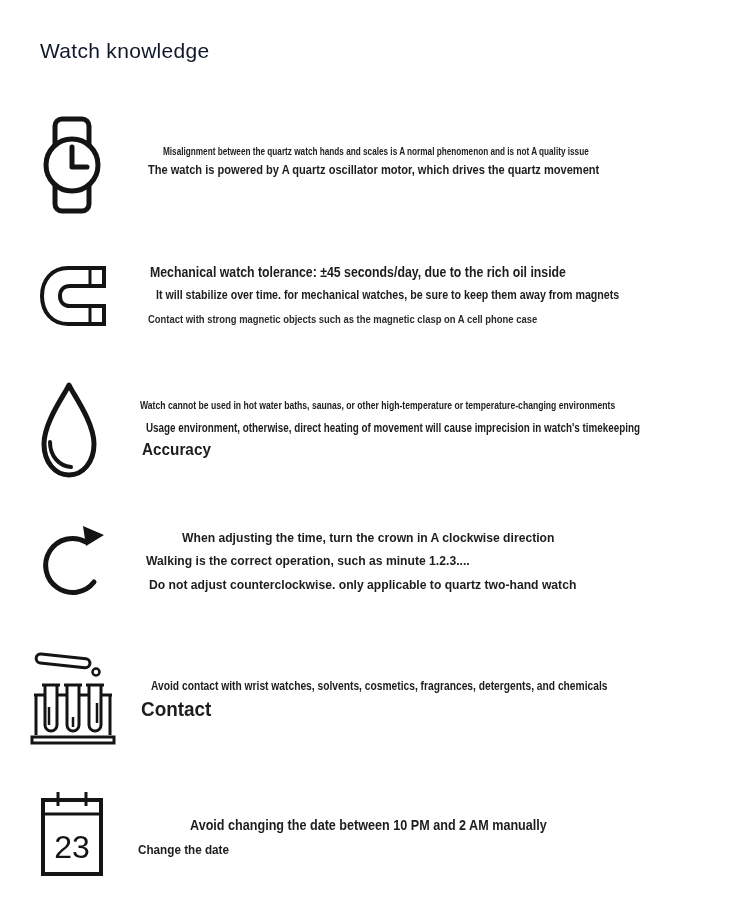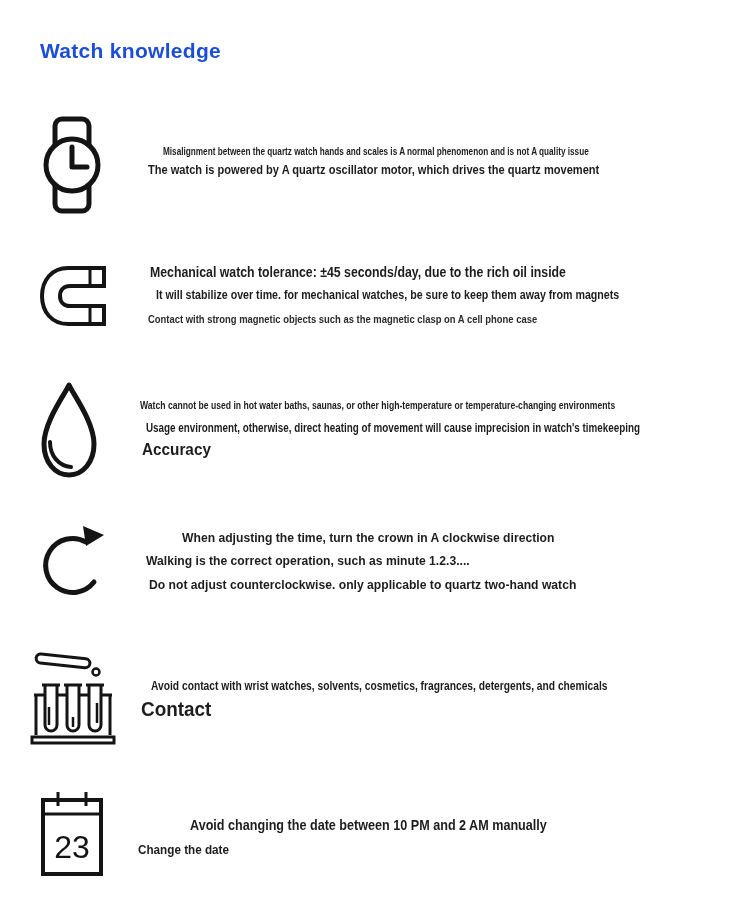--- a/index.html
+++ b/index.html
@@ -5,21 +5,21 @@
   html,body{margin:0;padding:0;background:#ffffff;}
   #stage{
     position:relative;
     width:750px;height:909px;
     background:#ffffff;
     overflow:hidden;
     font-family:"Liberation Sans",sans-serif;
   }
   .title{
     position:absolute;left:40px;top:39px;
-    font-size:21px;font-weight:bold;color:#1d4ed8;
+    font-size:21px;font-weight:normal;color:#0f172a;
     letter-spacing:.3px;white-space:nowrap;
   }
   .icon{position:absolute;}
   .icon svg{display:block;}
   .line{
     position:absolute;white-space:nowrap;
     font-weight:bold;color:#1d1d1d;
     transform:scaleX(0.82);transform-origin:0 50%;
   }
   .semi{transform:scaleX(0.9);}

